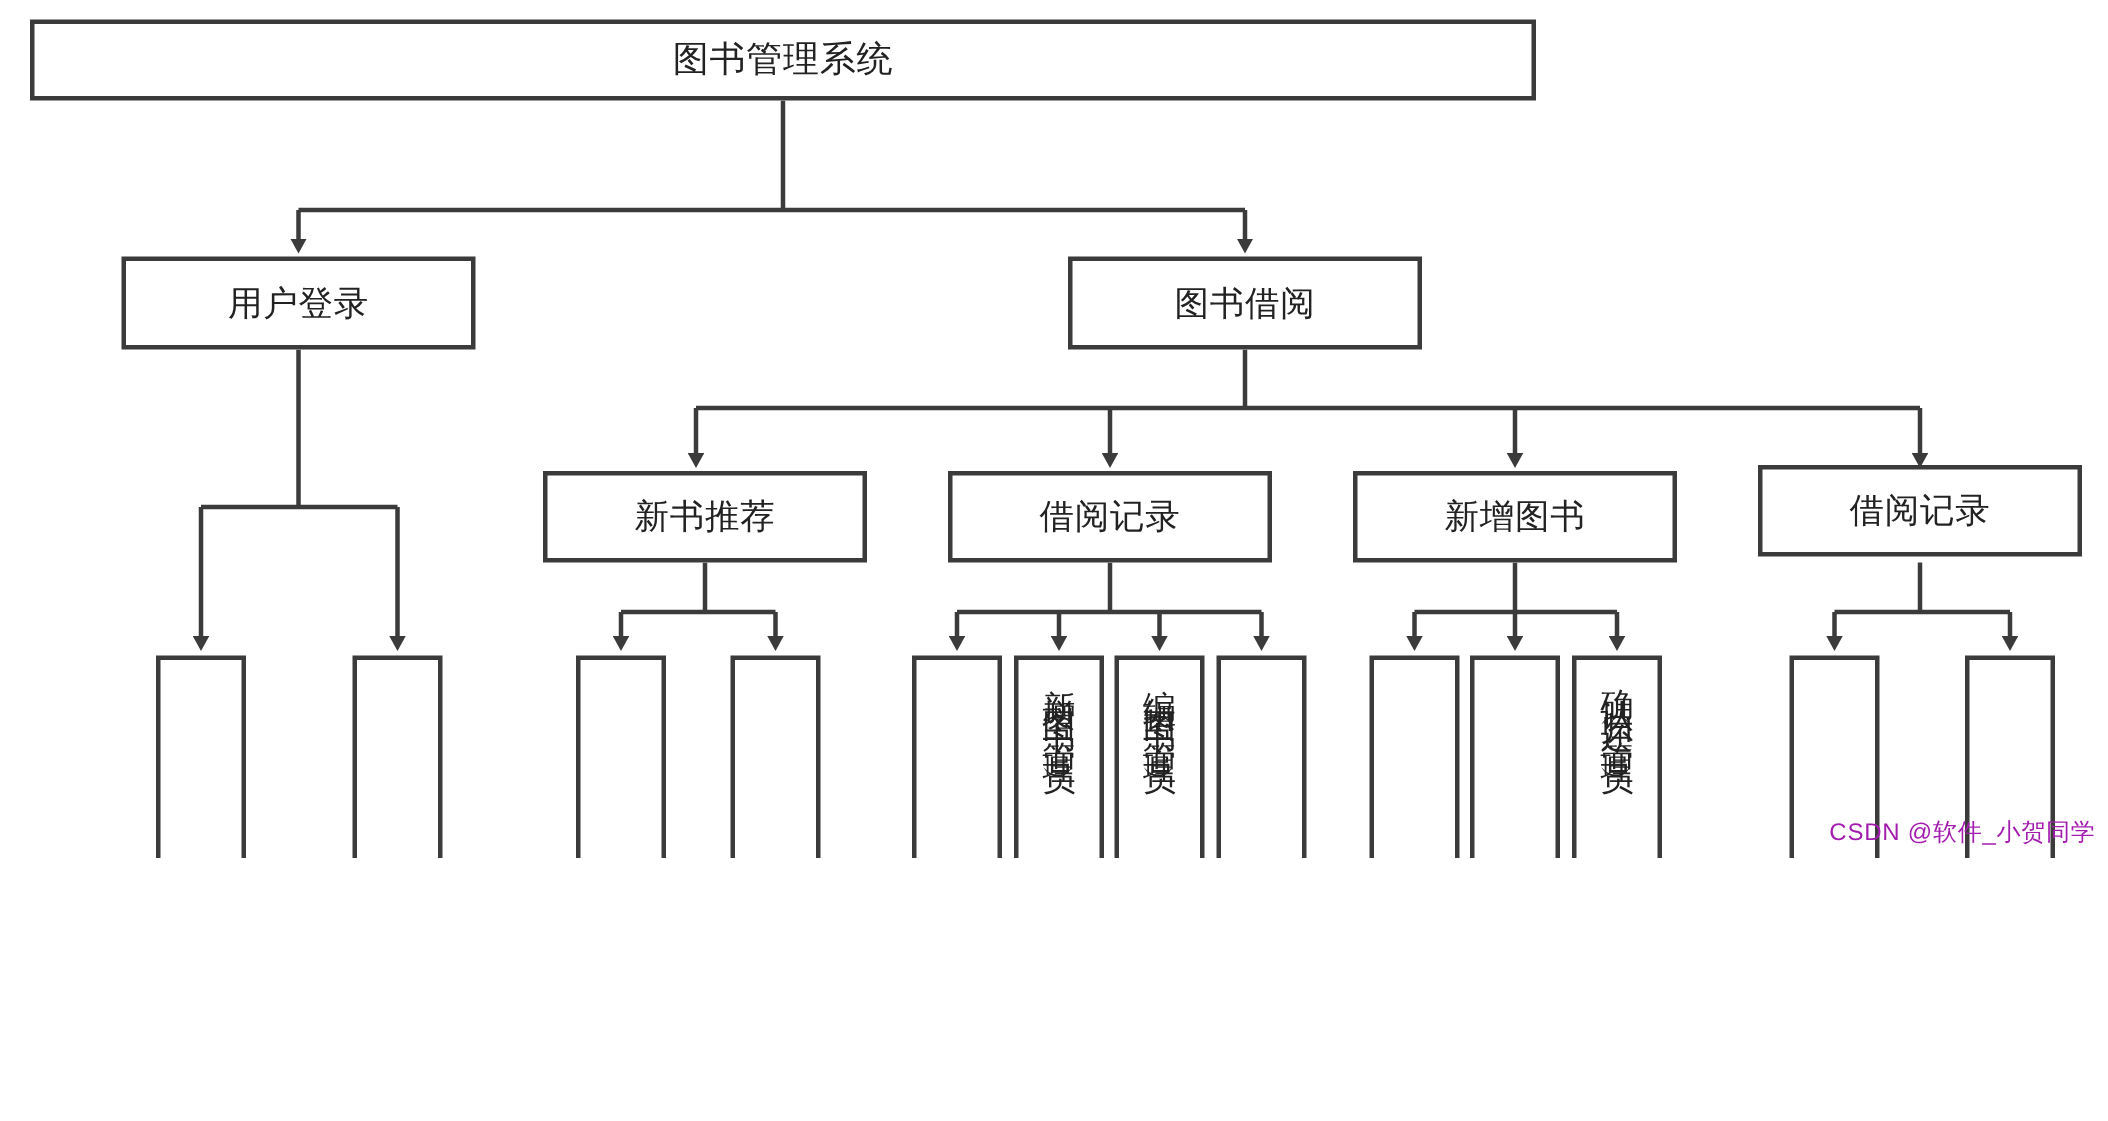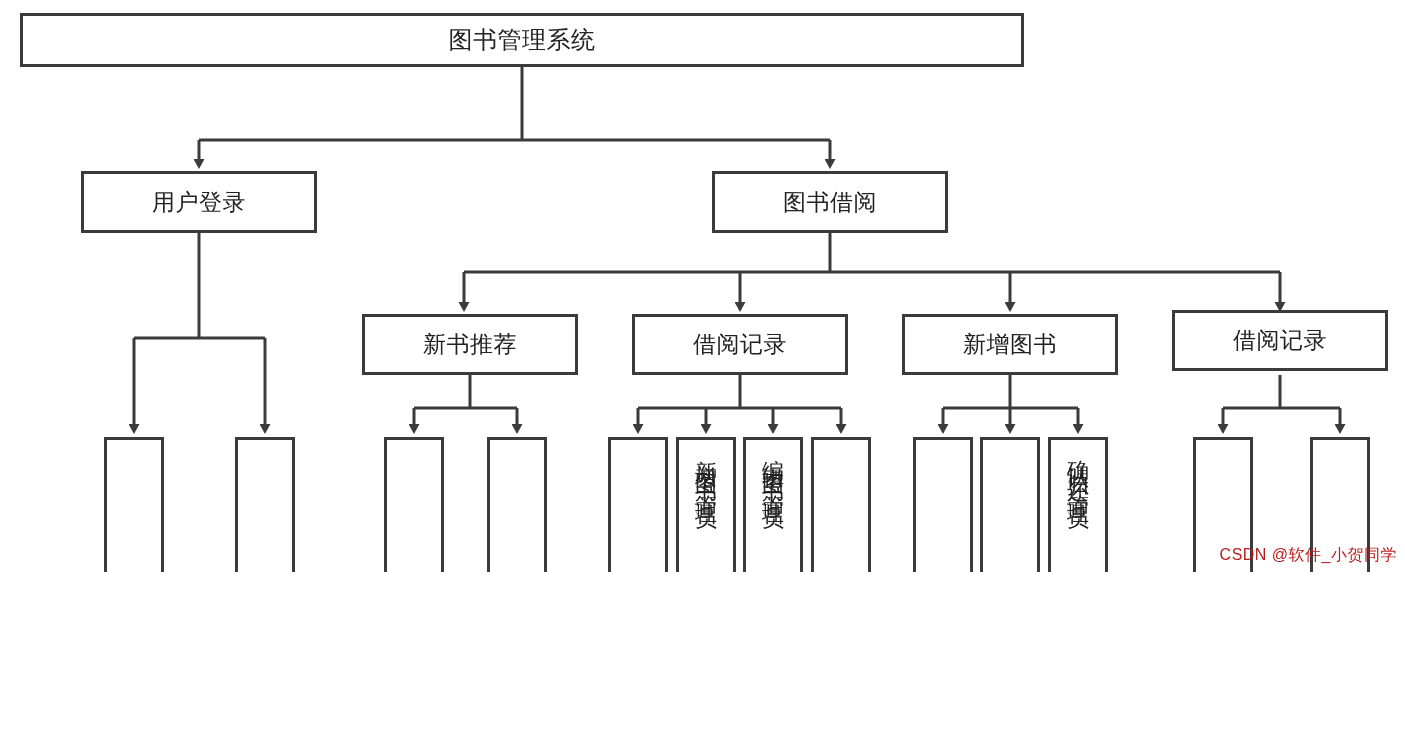--- a/index.html
+++ b/index.html
@@ -64,21 +64,21 @@
   
   .v-node.centered {
     align-items: center;
     padding-top: 0;
   }
   #watermark {
     position: absolute;
     right: 8px;
     bottom: 6px;
     font-size: 16px;
-    color: #b91c1c;
+    color: #a21caf;
     letter-spacing: 0.5px;
     z-index: 5;
     white-space: nowrap;
   }
 </style>
 </head>
 <body>
 
 <div id="stage">
 

